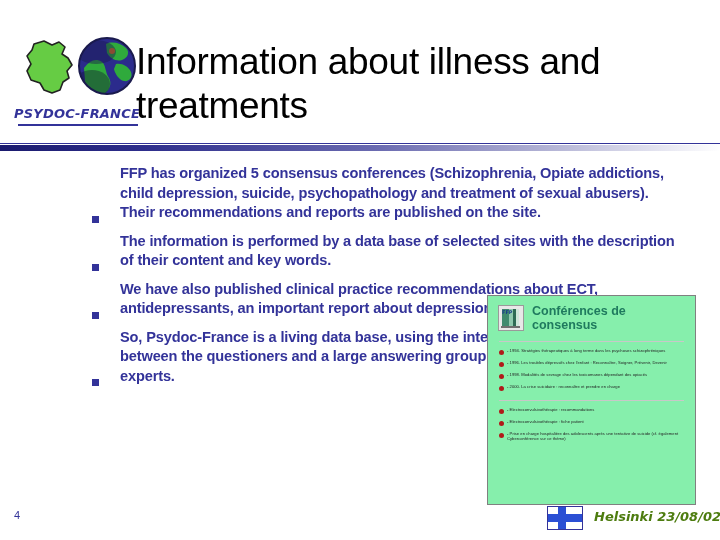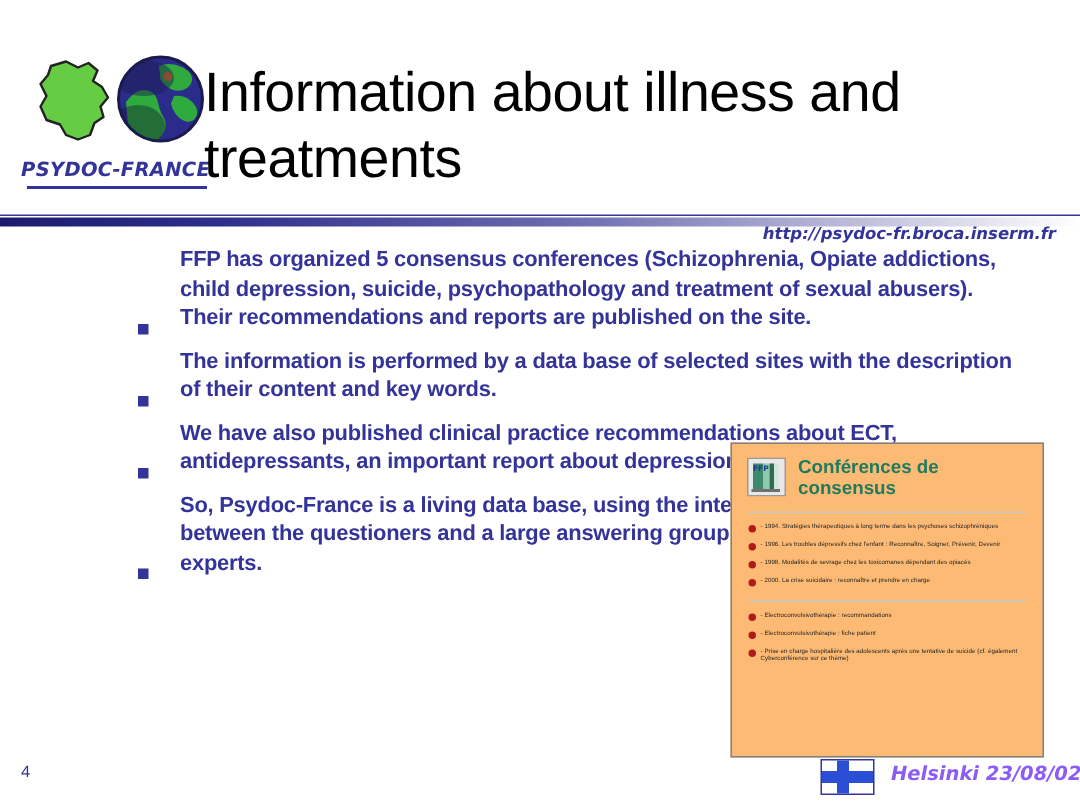--- a/index.html
+++ b/index.html
@@ -153,21 +153,21 @@
   }
   .bullet-row.narrow .bullet-text { max-width: 420px; }
 
   
   .inset {
     position: absolute;
     left: 487px;
     top: 295px;
     width: 209px;
     height: 210px;
-    background: #fdba74;
+    background: #86efac;
     border: 1px solid #808080;
     box-sizing: border-box;
     overflow: hidden;
     font-family: "Liberation Sans", sans-serif;
   }
   .inset-head {
     display: flex;
     align-items: flex-start;
     padding: 8px 10px 0 10px;
   }
@@ -257,21 +257,21 @@
     background: #2b4fd4;
   }
   .footer-place {
     position: absolute;
     left: 594px;
     top: 509px;
     font-family: "DejaVu Sans", sans-serif;
     font-size: 13px;
     font-weight: bold;
     font-style: italic;
-    color: #8b5cf6;
+    color: #4d7c0f;
     white-space: nowrap;
   }
 </style>
 </head>
 <body>
 
 <div class="slide">
 
   <div class="logo-block">
     <div class="logo-graphics">
@@ -303,21 +303,20 @@
     <div class="logo-underline"></div>
   </div>
 
   <div class="title">Information about illness and treatments</div>
 
   <div class="divider-wrap">
     <div class="divider-line"></div>
     <div class="divider-bar"></div>
   </div>
 
-  <div class="url">http://psydoc-fr.broca.inserm.fr</div>
 
   <div class="bullets">
 
     <div class="bullet-row">
       <div class="bullet-marker"></div>
       <div class="bullet-text">FFP has organized 5 consensus conferences (Schizophrenia, Opiate addictions, child depression, suicide, psychopathology and treatment of sexual abusers). Their recommendations and reports are published on the site.</div>
     </div>
 
     <div class="bullet-row">
       <div class="bullet-marker"></div>

